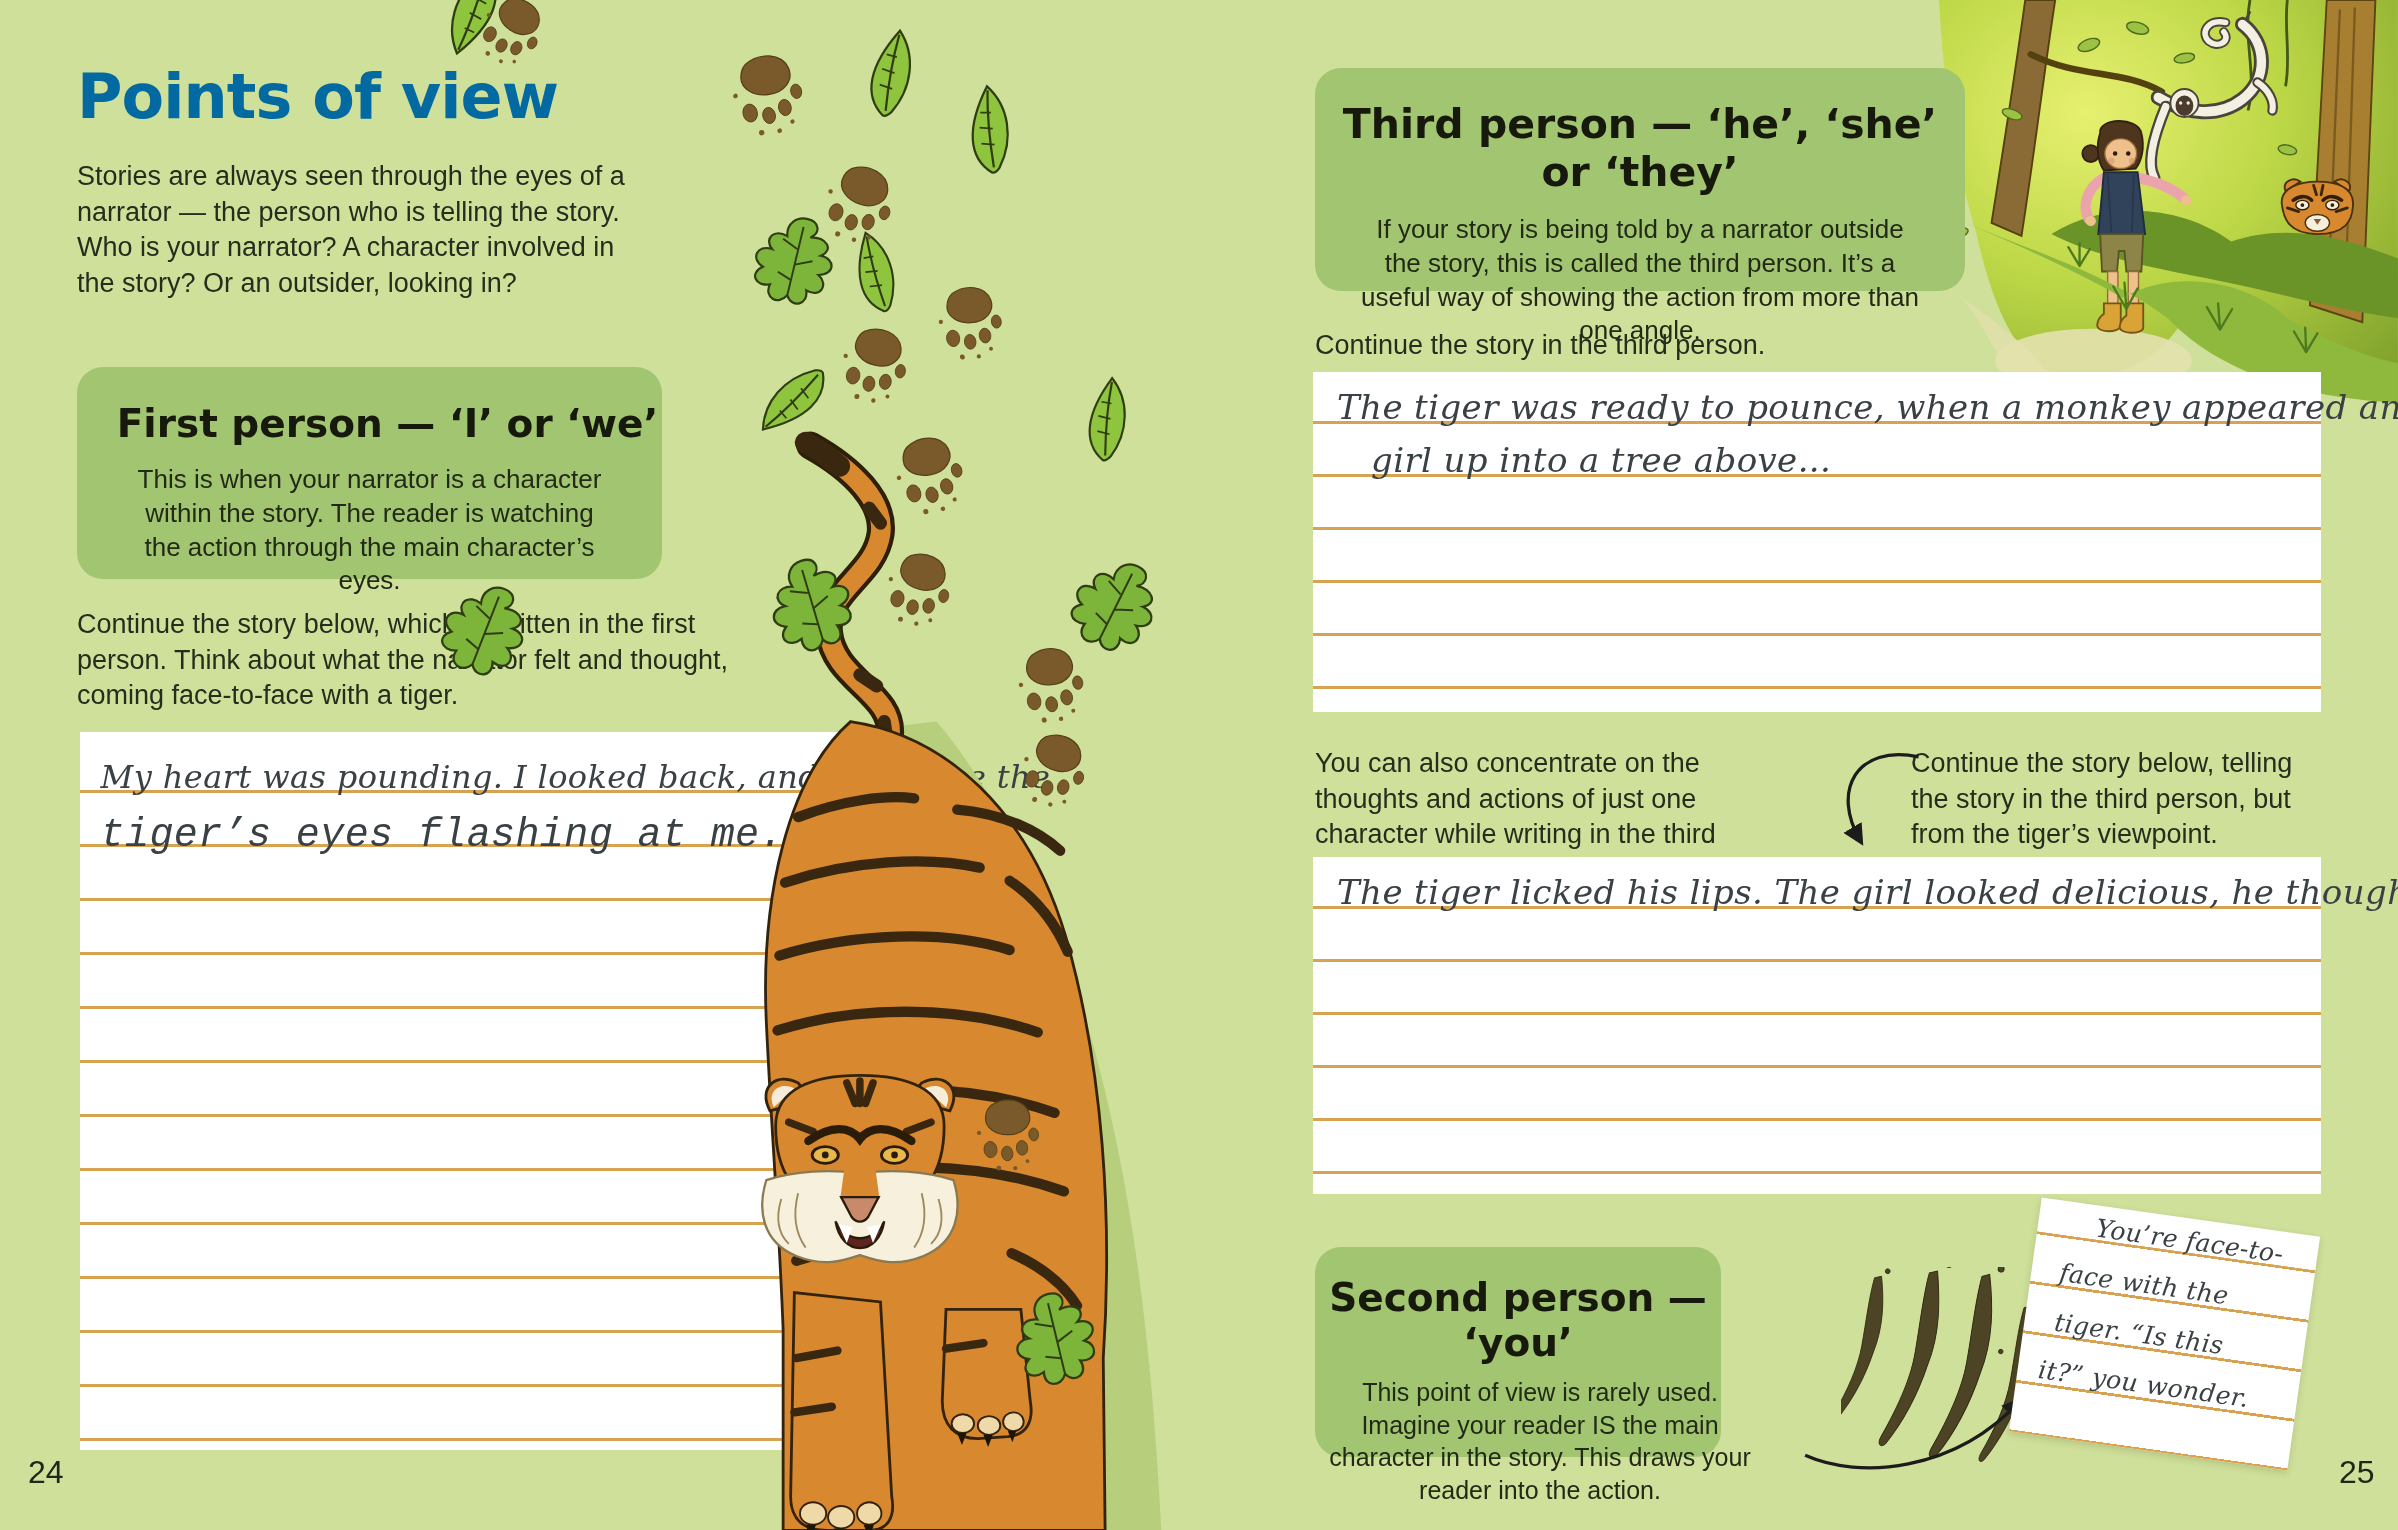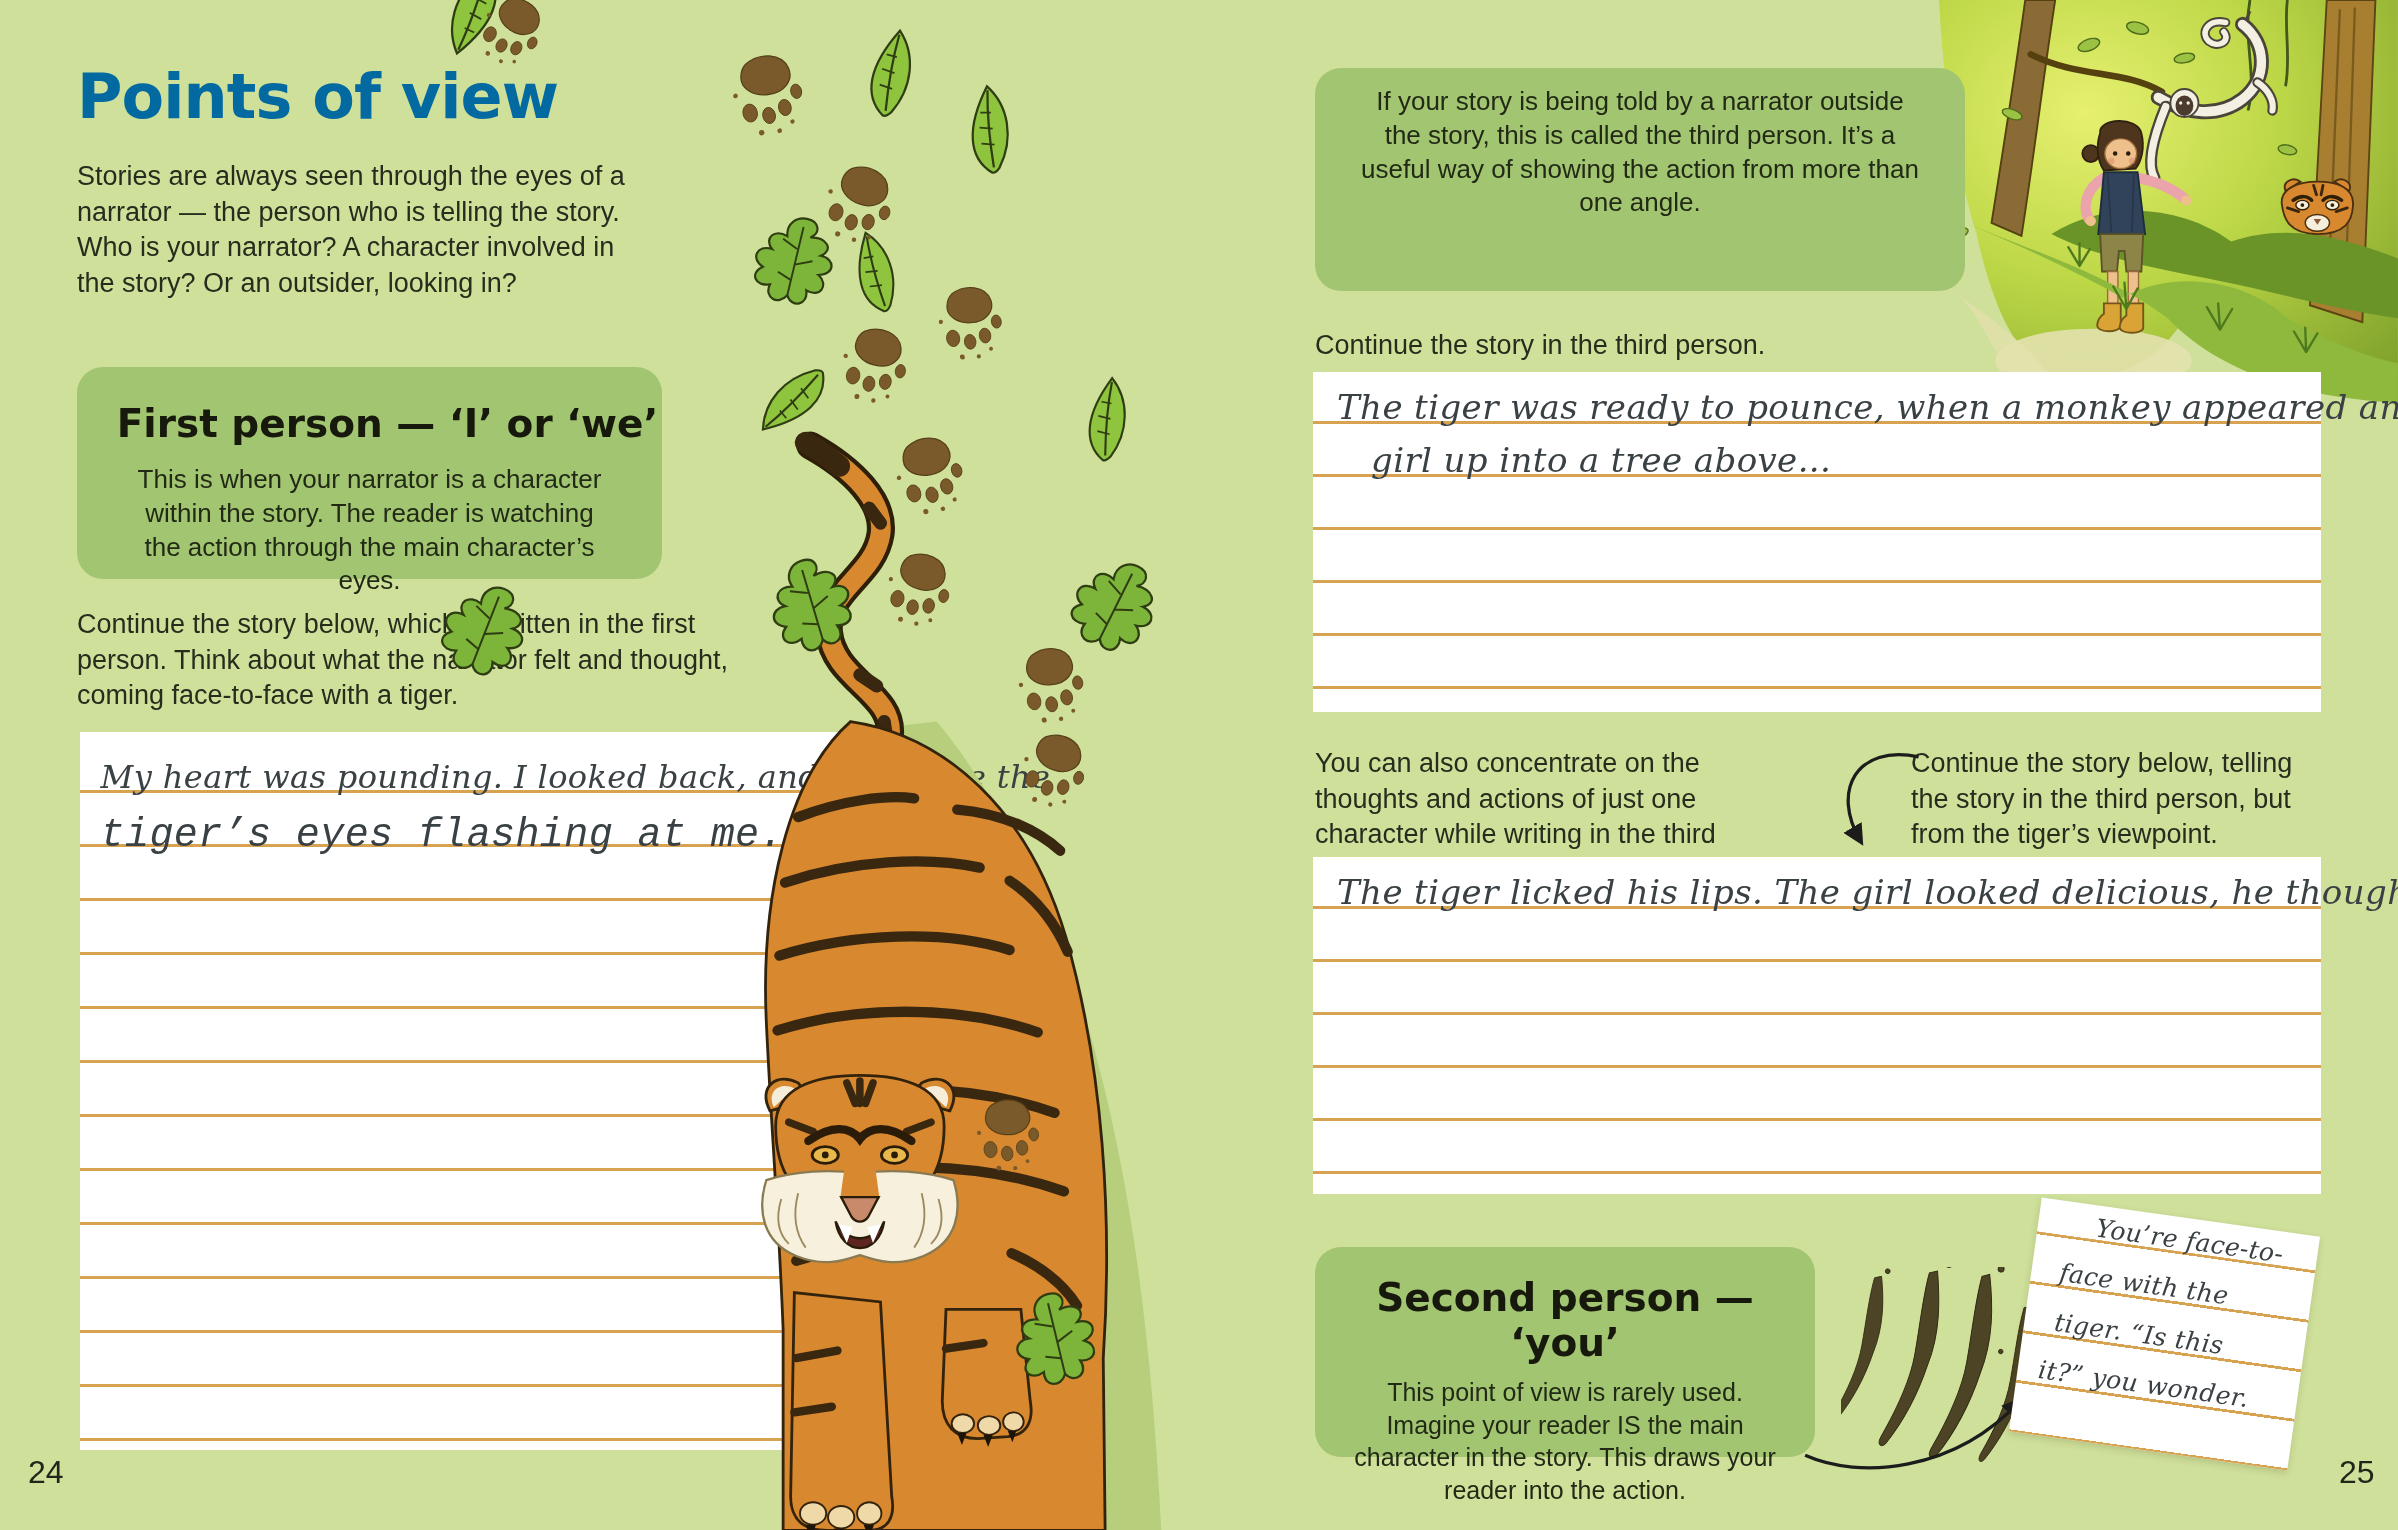--- a/index.html
+++ b/index.html
@@ -287,20 +287,21 @@
     <path d="M24,236 C80,260 140,286 196,318 C252,286 330,300 372,340 C420,368 460,382 490,388 L490,430 C380,424 298,396 244,340 C182,292 92,266 24,236 Z" fill="#8fb93c"></path>
     <g stroke="#4e7a1e" stroke-width="2.5" fill="none" stroke-linecap="round">
       <path d="M200,330 l-14,-24 M200,330 l-2,-28 M200,330 l12,-22"></path>
       <path d="M300,352 l-14,-24 M300,352 l-2,-28 M300,352 l13,-22"></path>
       <path d="M392,376 l-13,-22 M392,376 l-1,-26 M392,376 l12,-20"></path>
       <path d="M150,284 l-12,-20 M150,284 l0,-24 M150,284 l11,-18"></path>
     </g>
   </svg>
 
   <div class="abs panel" style="left:1315px;top:68px;width:650px;height:223px;">
+    <div class="panel-heading" style="margin-top:32px;font-size:41px;">Third person — ‘he’, ‘she’ or ‘they’</div>
     <div class="panel-body" style="width:562px;">If your story is being told by a narrator outside the story, this is called the third person. It’s a useful way of showing the action from more than one angle.</div>
   </div>
 
   <div class="abs body-text" style="left:1315px;top:328px;width:656px;">Continue the story in the third person.</div>
 
   <div class="abs paper" style="left:1313px;top:372px;width:1008px;height:340px;">
     <div class="rules tight" style="top:49px;"></div>
     <div class="hw" style="left:24px;top:15px;font-size:34px;">The tiger was ready to pounce, when a monkey appeared and swung the</div>
     <div class="hw" style="left:24px;top:68px;font-size:34px;margin-left:34px;">girl up into a tree above...</div>
   </div>
@@ -310,21 +311,21 @@
 
   <svg class="abs" style="left:1808px;top:742px;" width="122" height="117" viewBox="0 0 130 125">
     <path d="M118,16 C52,2 24,52 56,106" fill="none" stroke="#1c1c1c" stroke-width="3.5" marker-end="url(#arrowhead)"></path>
   </svg>
 
   <div class="abs paper" style="left:1313px;top:857px;width:1008px;height:337px;">
     <div class="rules tight" style="top:49px;"></div>
     <div class="hw" style="left:24px;top:15px;font-size:34px;">The tiger licked his lips. The girl looked delicious, he thought...</div>
   </div>
 
-  <div class="abs panel" style="left:1315px;top:1247px;width:500px;height:210px;">
+  <div class="abs panel" style="left:1315px;top:1247px;width:406px;height:210px;">
     <div class="panel-heading" style="margin-top:28px;">Second person — ‘you’</div>
     <div class="panel-body" style="width:450px;margin-top:11.2px;font-size:25px;">This point of view is rarely used. Imagine your reader IS the main character in the story. This draws your reader into the action.</div>
   </div>
 
   <svg class="abs" style="left:1841px;top:1267px;" width="211" height="234" viewBox="0 0 225 250">
     <g transform="rotate(14 112 125)" fill="#4c4424" stroke="#2f2a12" stroke-width="1">
       <g transform="translate(2,30) scale(0.85)">
         <path d="M18,0 C28,28 36,60 31,96 C28,132 19,162 8,186 C4,193 0,189 2,181 C11,150 17,118 15,90 C13,60 9,28 10,4 Z"></path>
         <circle cx="24" cy="-8" r="3"></circle>
       </g>

